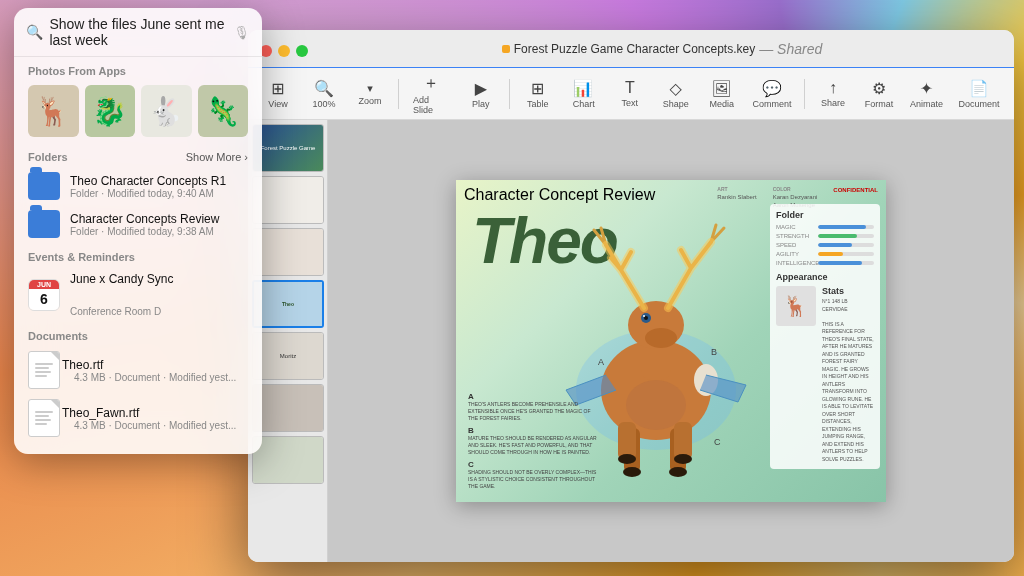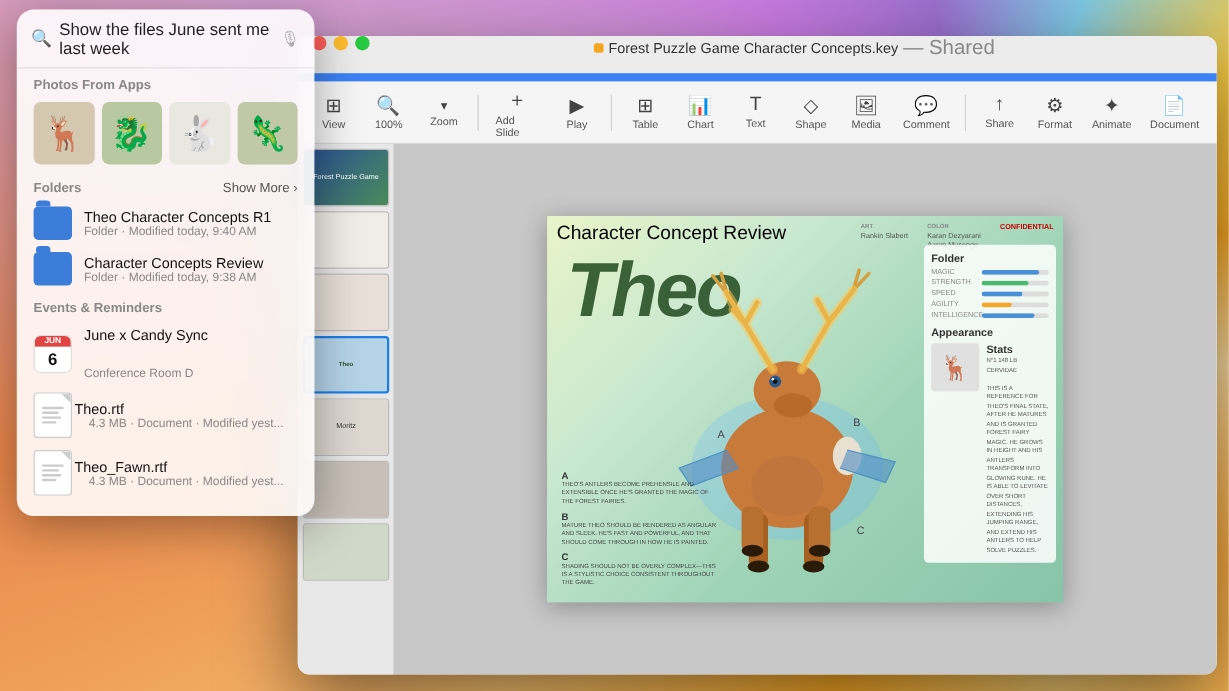--- a/index.html
+++ b/index.html
@@ -251,24 +251,24 @@
       overflow: hidden;
       display: flex;
       flex-direction: column;
       z-index: 5;
     }
 
     
     .title-bar {
       height: 38px;
       background: #ececec;
-      border-bottom: 7px solid #3b82f6;
-      display: flex;
-      align-items: flex-start;
-      padding: 0 12px;
+      border-bottom: 1px solid #3b82f6;
+      display: flex;
+      align-items: flex-end;
+      padding: 10px 12px;
       gap: 8px;
       flex-shrink: 0;
     }
     .traffic-lights {
       display: flex;
       gap: 6px;
       margin-right: 6px;
     }
     .tl {
       width: 12px;
@@ -531,22 +531,23 @@
     .deer-svg {
       position: absolute;
       left: 50px;
       top: 10px;
       width: 300px;
       height: 300px;
     }
 
     
     .shared-label {
-      font-size: 17px;
+      font-size: 14px;
       color: #888;
+      font-style: italic;
     }
   </style>
 </head>
 <body>
 
 <div class="bg"></div>
 
 <div class="spotlight-panel">
 
   <div class="spotlight-search-bar">
@@ -592,20 +593,21 @@
     <div class="calendar-icon">
       <div class="cal-header">JUN</div>
       <div class="cal-day">6</div>
     </div>
     <div class="event-info">
       <div class="event-name">June x Candy Sync</div>
       <div class="event-meta">Conference Room D</div>
     </div>
   </div>
 
+  <div class="section-title">Documents</div>
 
   <div class="doc-item">
     <div class="doc-icon">
       <div class="doc-lines">
         <div class="doc-line" style="width:18px;"></div>
         <div class="doc-line" style="width:14px;"></div>
         <div class="doc-line" style="width:16px;"></div>
         <div class="doc-line" style="width:12px;"></div>
       </div>
     </div>

